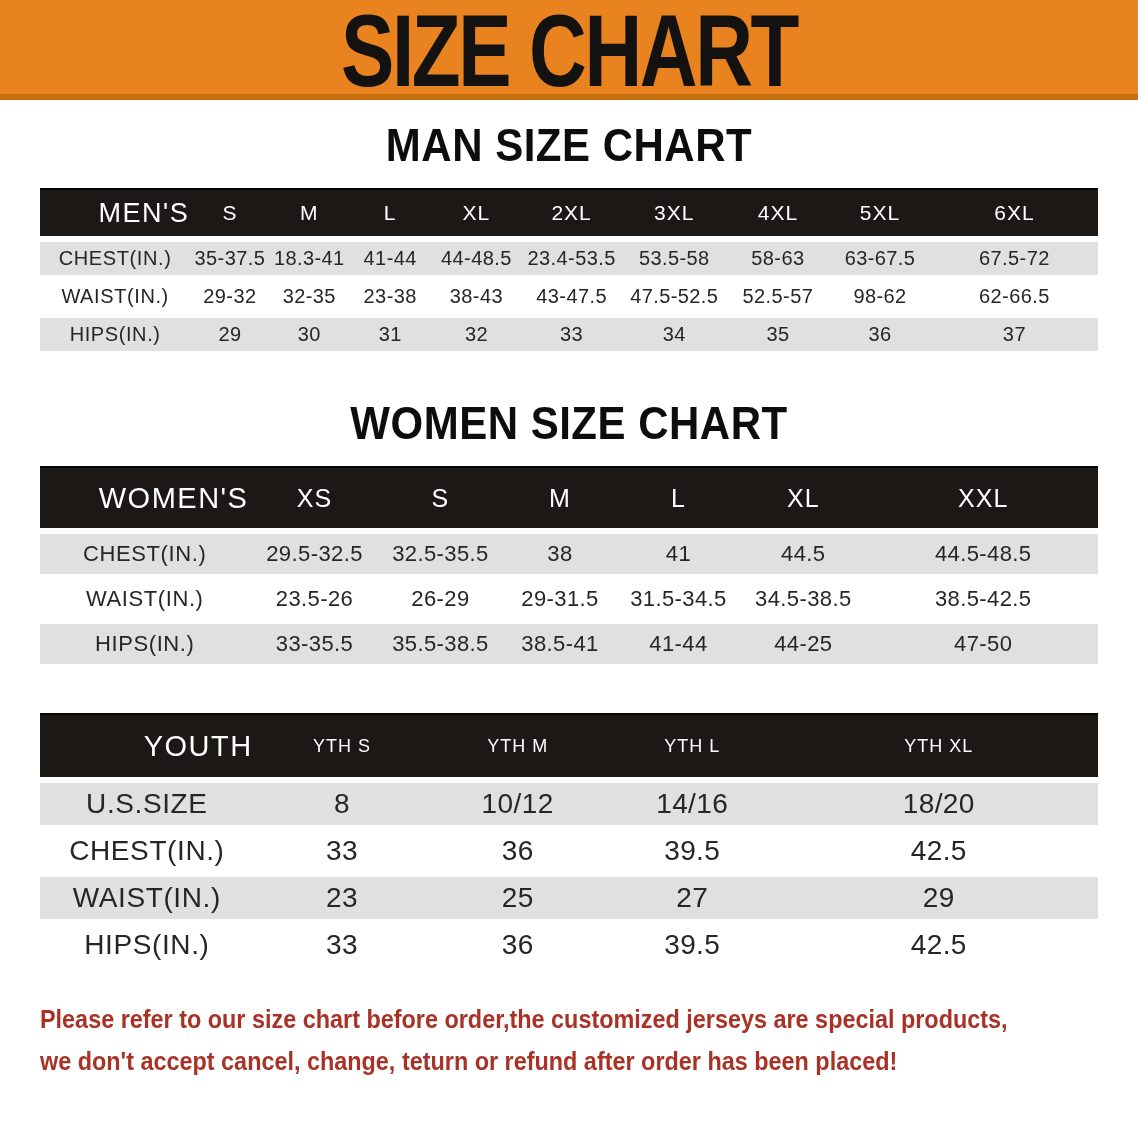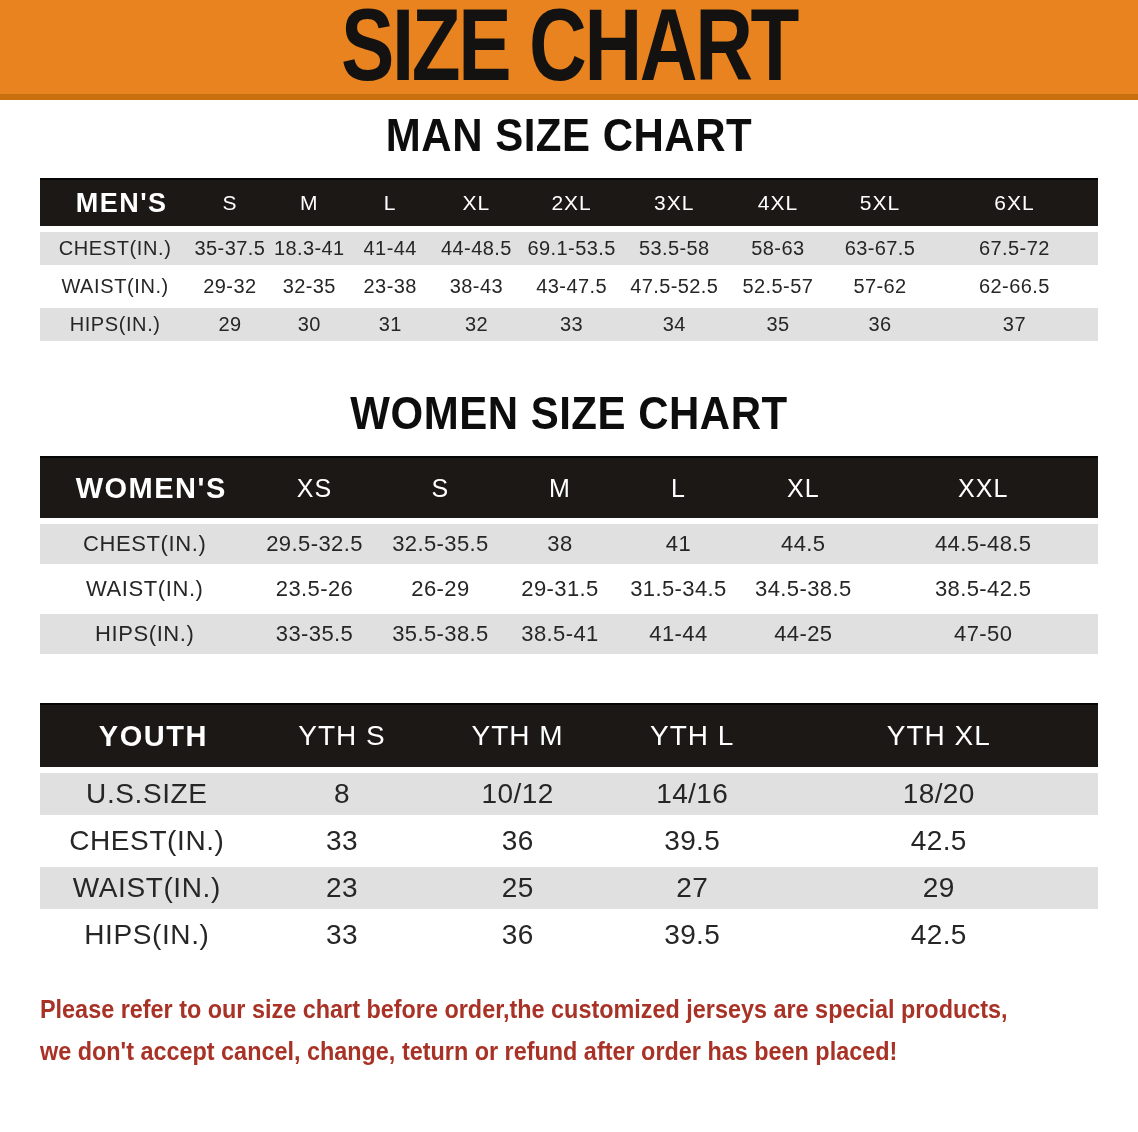--- a/index.html
+++ b/index.html
@@ -1,50 +1,50 @@
 <!DOCTYPE html>
 <html style="--banner-bg: #E8831F; --banner-edge: #C9700E; --banner-text: #141210; --band-bg: #1B1816; --band-text: #FFFFFF; --stripe-bg: #E0E0E0; --table-text: #262626; --heading-text: #0D0D0D; --disclaimer-text: #A93226;"><head>
 <meta charset="utf-8">
 <style>
   html,body{margin:0;padding:0;background:#ffffff;}
   body{font-family:"Liberation Sans",sans-serif;}
   .page{width:1138px;min-height:1132px;background:#fff;overflow:hidden;position:relative;}
 
   
   .banner{height:94px;background:var(--banner-bg,#E8831F);border-bottom:6px solid var(--banner-edge,#C9700E);
-    display:flex;align-items:flex-end;justify-content:center;}
+    display:flex;align-items:flex-start;justify-content:center;}
   .banner-title{display:inline-block;font-size:100px;font-weight:bold;line-height:1;
     color:var(--banner-text,#141210);transform:scale(0.8,1.02);letter-spacing:-3px;white-space:nowrap;}
 
   
-  .charts{padding:12px 40px 0;}
+  .charts{padding:22px 40px 0;}
   .section + .section{margin-top:44px;}
   .section-heading{margin:0 0 20px;text-align:center;}
   .section-heading span{display:inline-block;font-size:42px;font-weight:bold;line-height:1.1;
     color:var(--heading-text,#0D0D0D);transform:scaleY(1.12);letter-spacing:0.5px;white-space:nowrap;}
 
   
   .size-table{width:100%;border-collapse:collapse;table-layout:fixed;}
   .size-table th{background:var(--band-bg,#1B1816);color:var(--band-text,#fff);font-weight:normal;
     border-top:2px solid #060606;border-bottom:6px solid #ffffff;letter-spacing:1px;vertical-align:middle;}
-  .size-table th.group-label{font-weight:bold;text-align:center;padding-left:14px;letter-spacing:1.5px;}
+  .size-table th.group-label{font-weight:normal;text-align:right;padding-left:14px;letter-spacing:1.5px;}
   .size-table td{text-align:center;color:var(--table-text,#262626);background:#ffffff;
     border-bottom:5px solid #ffffff;letter-spacing:0.4px;vertical-align:middle;}
   .size-table tr.stripe td{background:var(--stripe-bg,#E0E0E0);}
   .size-table td.row-label{letter-spacing:0.6px;}
 
   .sec-men th{height:44px;font-size:21px;}
   .sec-men th.group-label{font-size:27px;}
   .sec-men td{height:31px;font-size:20px;}
 
   .sec-women th{height:58px;font-size:25px;}
   .sec-women th.group-label{font-size:29px;}
   .sec-women td{height:38px;font-size:22px;}
 
-  .sec-youth th{height:60px;font-size:28px;}
+  .sec-youth th{height:60px;font-size:18px;}
   .sec-youth th.group-label{font-size:29px;}
   .sec-youth td{height:40px;font-size:28px;}
 
   
   .disclaimer{margin-top:28px;padding:0 40px 20px;}
   .disclaimer p{margin:0;color:var(--disclaimer-text,#A93226);font-size:26px;font-weight:bold;
     line-height:1.6;transform:scaleX(0.9);transform-origin:left center;white-space:nowrap;}
 </style>
 </head>
 <body>
@@ -84,36 +84,36 @@
               <th>6XL</th>
             </tr>
           </thead>
           <tbody>
             <tr class="stripe">
               <td class="row-label">CHEST(IN.)</td>
               <td>35-37.5</td>
               <td>18.3-41</td>
               <td>41-44</td>
               <td>44-48.5</td>
-              <td>69.1-53.5</td>
+              <td>23.4-53.5</td>
               <td>53.5-58</td>
               <td>58-63</td>
               <td>63-67.5</td>
               <td>67.5-72</td>
             </tr>
             <tr class="">
               <td class="row-label">WAIST(IN.)</td>
               <td>29-32</td>
               <td>32-35</td>
               <td>23-38</td>
               <td>38-43</td>
               <td>43-47.5</td>
               <td>47.5-52.5</td>
               <td>52.5-57</td>
-              <td>57-62</td>
+              <td>98-62</td>
               <td>62-66.5</td>
             </tr>
             <tr class="stripe">
               <td class="row-label">HIPS(IN.)</td>
               <td>29</td>
               <td>30</td>
               <td>31</td>
               <td>32</td>
               <td>33</td>
               <td>34</td>

